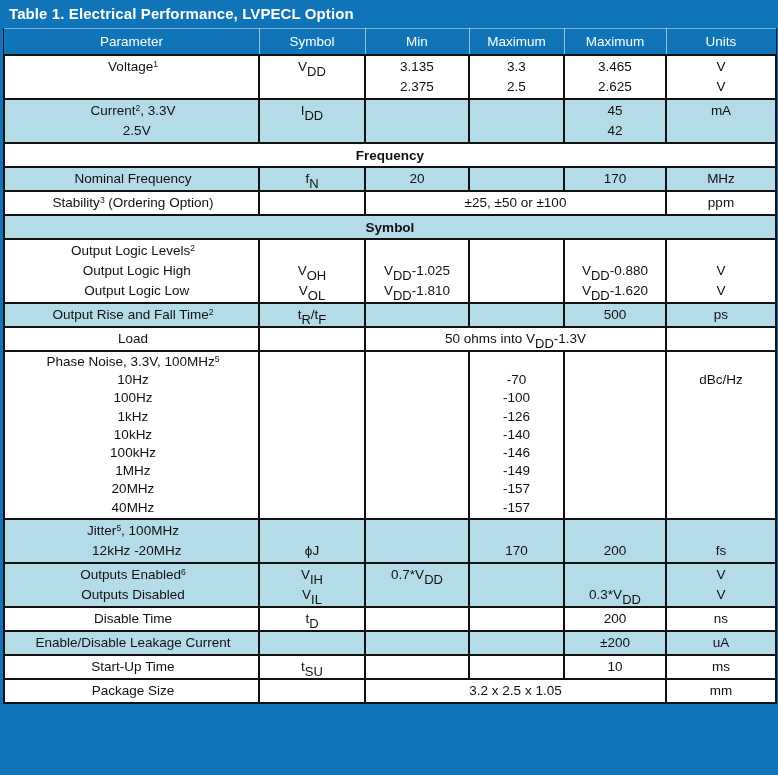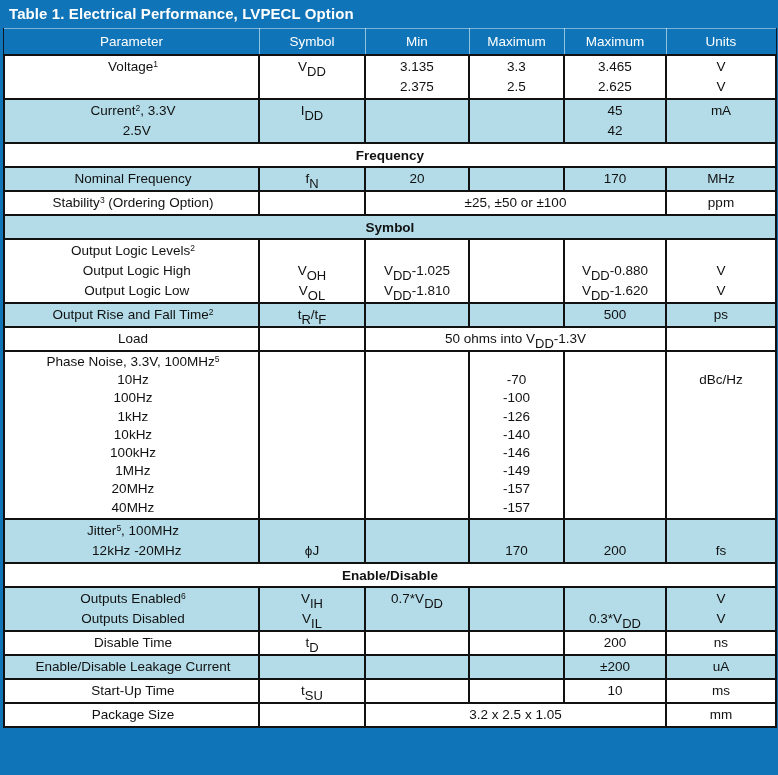--- a/index.html
+++ b/index.html
@@ -258,23 +258,20 @@
             </td>
             <td class="c">
               <div class="line"></div>
               <div class="line">200</div>
             </td>
             <td class="c">
               <div class="line"></div>
               <div class="line">fs</div>
             </td>
           </tr>
-          <tr class="bg-white section">
-            <td colspan="6">Enable/Disable</td>
-          </tr>
           <tr class="bg-blue">
             <td class="param">
               <div class="line">Outputs Enabled<sup>6</sup></div>
               <div class="line">Outputs Disabled</div>
             </td>
             <td class="c">
               <div class="line">V<sub>IH</sub></div>
               <div class="line">V<sub>IL</sub></div>
             </td>
             <td class="c">

